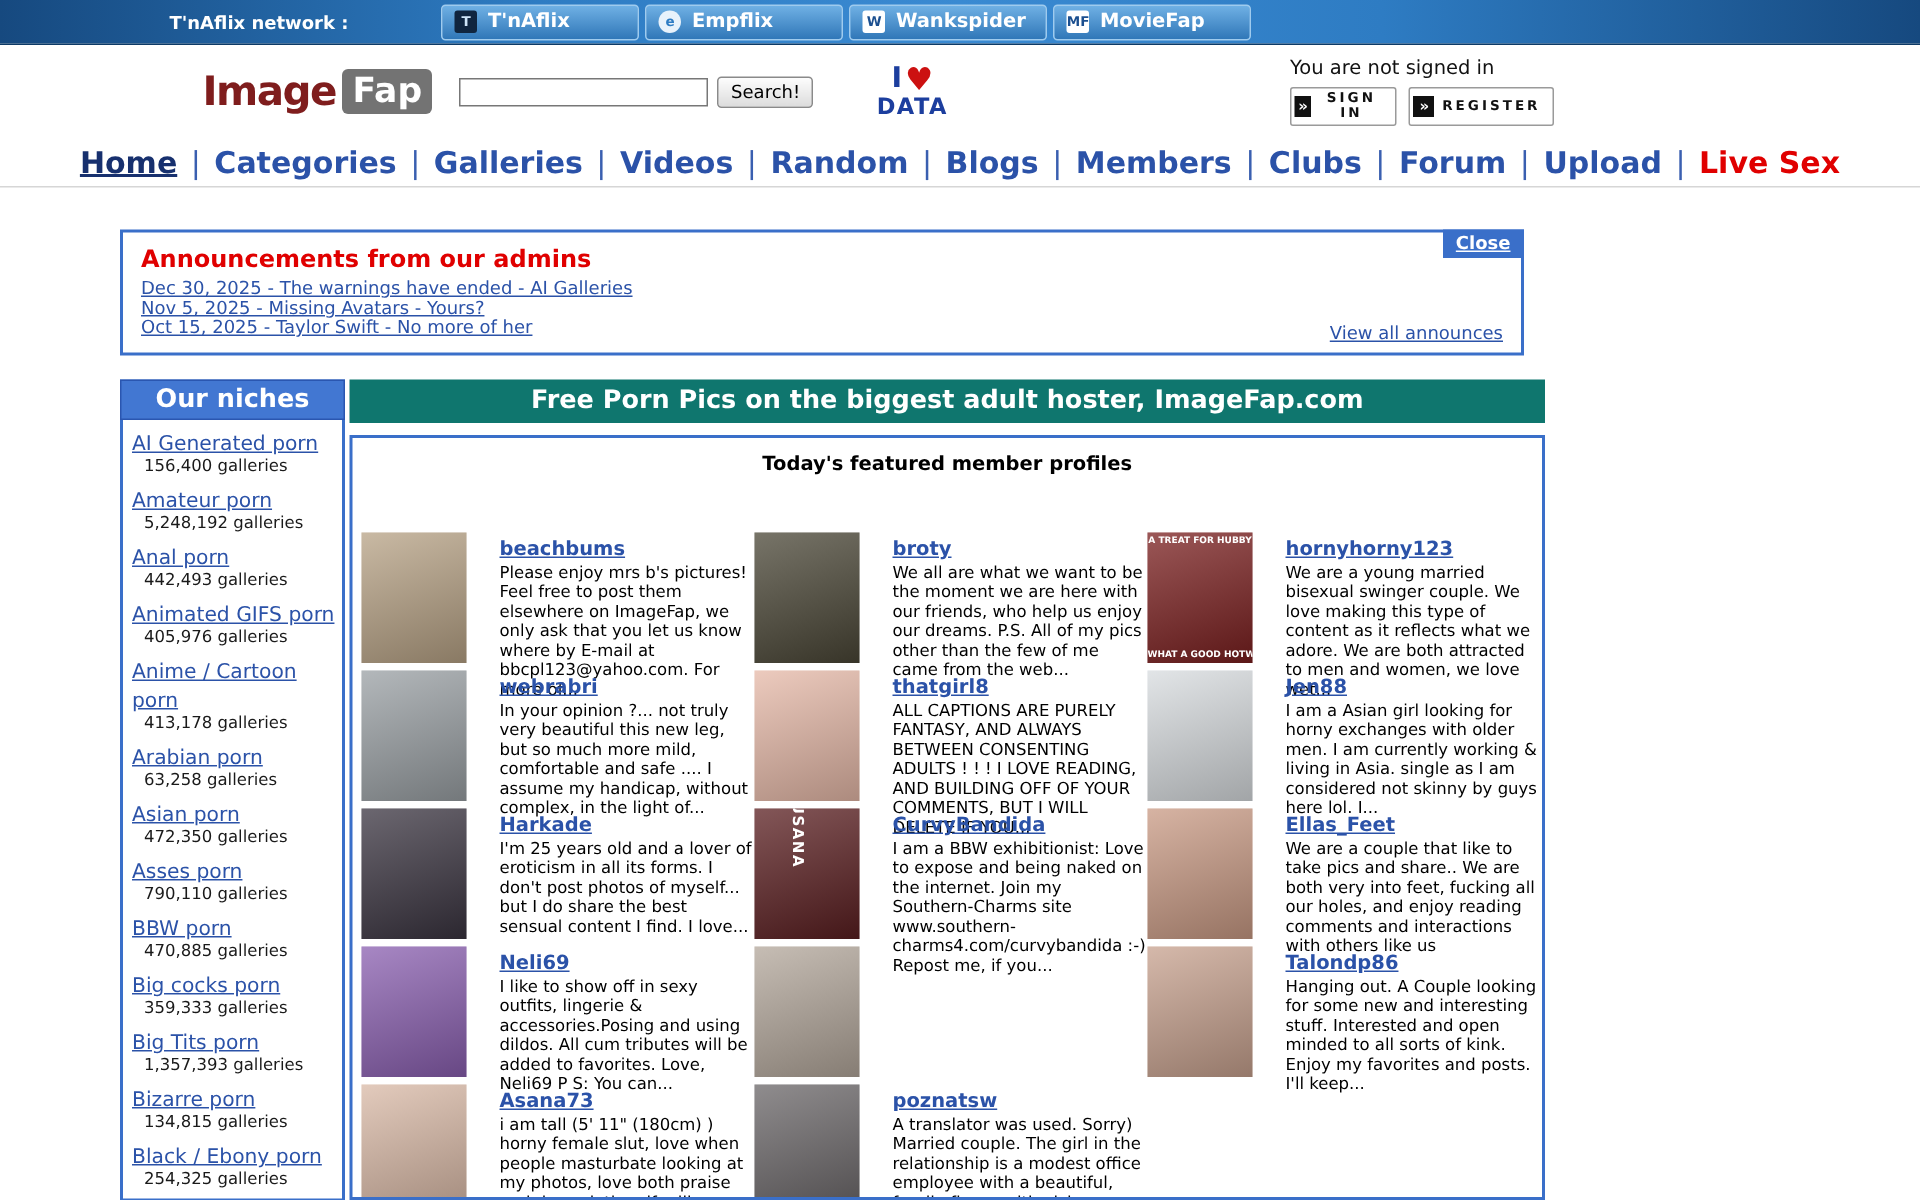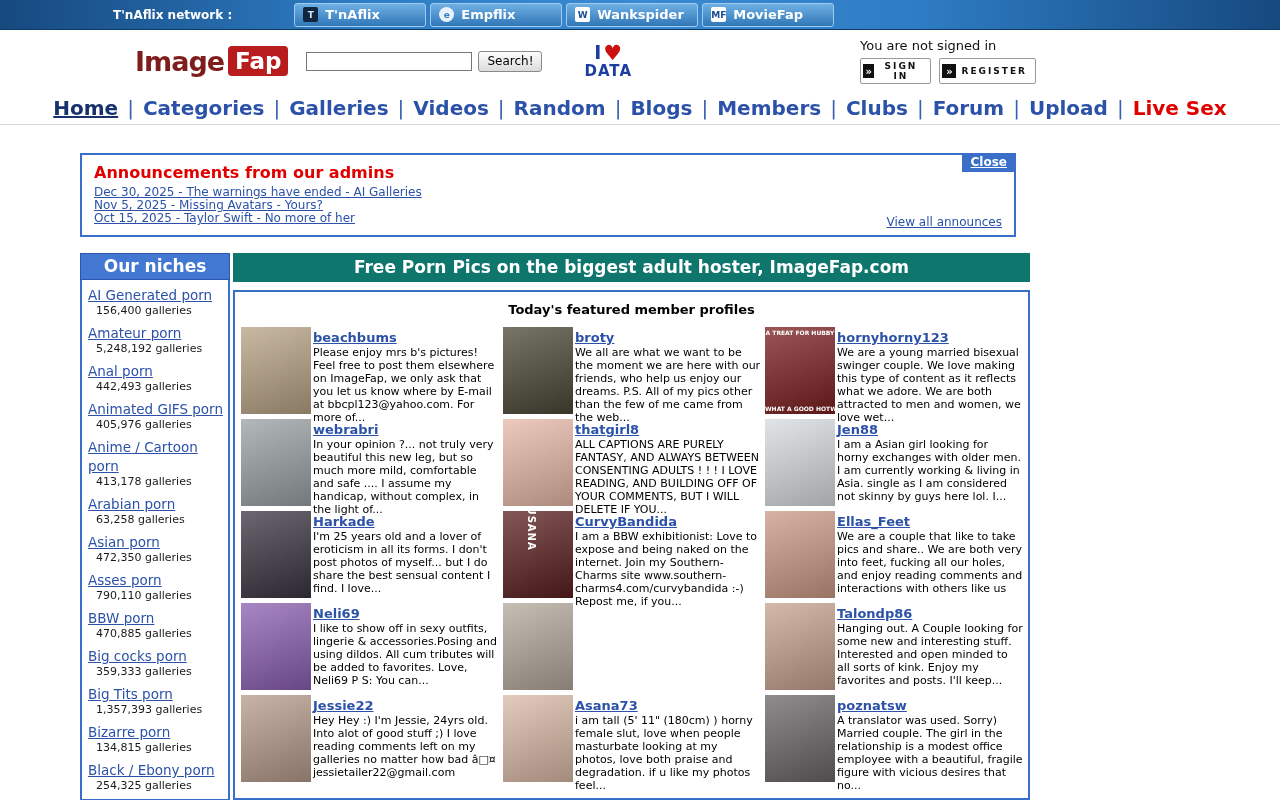--- a/index.html
+++ b/index.html
@@ -19,21 +19,21 @@
     align-items:center; justify-content:center; font-size:9px; font-weight:bold; }
   .nicon.dark { background:#10253f; color:#cfe4f7; }
   .nicon.circle { background:#e8f2fb; border-radius:50%; color:#2e7cc3; }
   .nicon.white { background:#fff; color:#1b4f8f; }
   .netbtn .nlabel { color:#fff; font-weight:bold; font-size:13px; }
 
   
   .header { height:62px; display:flex; align-items:center; position:relative; }
   .logo { margin-left:135px; display:flex; align-items:center; cursor:pointer; }
   .logo-image { font-size:27px; font-weight:bold; color:#7f1d1d; letter-spacing:-1px; }
-  .logo-fap { font-size:23px; font-weight:bold; color:#fff; background:#b91c1c;
+  .logo-fap { font-size:23px; font-weight:bold; color:#fff; background:#737373;
     border-radius:4px; padding:2px 7px; margin-left:4px; }
   .searchwrap { display:flex; align-items:center; margin-left:18px; gap:6px; }
   .search-input { width:166px; height:19px; border:1px solid #777; font-size:12px; padding:0 3px; }
   .search-btn { height:21px; font-size:12px; background:linear-gradient(#fdfdfd,#dcdcdc);
     border:1px solid #8a8a8a; border-radius:3px; padding:0 8px; cursor:pointer;
     font-family:"DejaVu Sans", sans-serif; }
   .ild { margin-left:42px; text-align:center; line-height:1; cursor:pointer; }
   .ild-top { display:flex; align-items:flex-start; justify-content:center; gap:2px; }
   .ild-i { color:#1c3e9e; font-weight:bold; font-size:19px; }
   .heart { color:#cc1111; font-size:21px; }
@@ -81,21 +81,21 @@
   .niche-count { font-size:11px; color:#1a1a1a; margin-left:8px; line-height:13px; }
 
   .main { width:797px; }
   .banner { background:#0f766e; color:#fff; font-weight:bold; font-size:17px; text-align:center;
     padding:4px 0 5px; }
   .content { border:2px solid #3a6fc9; background:#fff; margin-top:8px; height:510px;
     overflow:hidden; padding:10px 6px 0 6px; }
   .featured-title { text-align:center; font-weight:bold; font-size:13px; margin-bottom:10px; }
 
   .pgrid { display:grid; grid-template-columns:262px 262px 262px; grid-auto-rows:92px; }
-  .profile { display:flex; gap:2px; }
+  .profile { display:flex; gap:22px;margin-top:28px; }
   .thumb { width:70px; height:87px; flex:0 0 70px; position:relative; overflow:hidden;
     cursor:pointer; background:#999; }
   .thumb .cap { position:absolute; left:0; right:0; color:#fff; font-size:6px; font-weight:bold;
     text-align:center; white-space:nowrap; }
   .cap.top { top:2px; } .cap.bot { bottom:2px; }
   .cap.side { top:8px; left:-14px; transform:rotate(90deg); font-size:10px; letter-spacing:1px; }
   .ptext { width:186px; }
   .uname { display:inline-block; color:#2b52a8; font-size:13px; font-weight:bold;
     text-decoration:underline; cursor:pointer; margin-bottom:1px; }
   .pdesc { font-size:11px; line-height:13px; color:#000; }
@@ -279,25 +279,20 @@
         <div class="profile">
           <div class="thumb" style="background: linear-gradient(160deg, rgba(255, 255, 255, 0.25), rgba(0, 0, 0, 0.25)), rgb(179, 167, 155);"></div>
         </div>
         <div class="profile">
           <div class="thumb" style="background: linear-gradient(160deg, rgba(255, 255, 255, 0.25), rgba(0, 0, 0, 0.25)), rgb(199, 161, 142);"></div>
           <div class="ptext"><a class="uname">Talondp86</a>
           <div class="pdesc">Hanging out. A Couple looking for some new and interesting stuff. Interested and open minded to all sorts of kink. Enjoy my favorites and posts. I'll keep...</div></div>
         </div>
 
         <div class="profile">
-          <div class="thumb" style="background: linear-gradient(160deg, rgba(255, 255, 255, 0.25), rgba(0, 0, 0, 0.25)), rgb(181, 154, 138);"></div>
-          <div class="ptext"><a class="uname">Jessie22</a>
-          <div class="pdesc">Hey Hey :) I'm Jessie, 24yrs old. Into alot of good stuff ;) I love reading comments left on my galleries no matter how bad â□¤ jessietailer22@gmail.com</div></div>
-        </div>
-        <div class="profile">
           <div class="thumb" style="background: linear-gradient(160deg, rgba(255, 255, 255, 0.25), rgba(0, 0, 0, 0.25)), rgb(217, 185, 166);"></div>
           <div class="ptext"><a class="uname">Asana73</a>
           <div class="pdesc">i am tall (5' 11" (180cm) ) horny female slut, love when people masturbate looking at my photos, love both praise and degradation. if u like my photos feel...</div></div>
         </div>
         <div class="profile">
           <div class="thumb" style="background: linear-gradient(160deg, rgba(255, 255, 255, 0.25), rgba(0, 0, 0, 0.25)), rgb(106, 102, 104);"></div>
           <div class="ptext"><a class="uname">poznatsw</a>
           <div class="pdesc">A translator was used. Sorry) Married couple. The girl in the relationship is a modest office employee with a beautiful, fragile figure with vicious desires that no...</div></div>
         </div>
 

